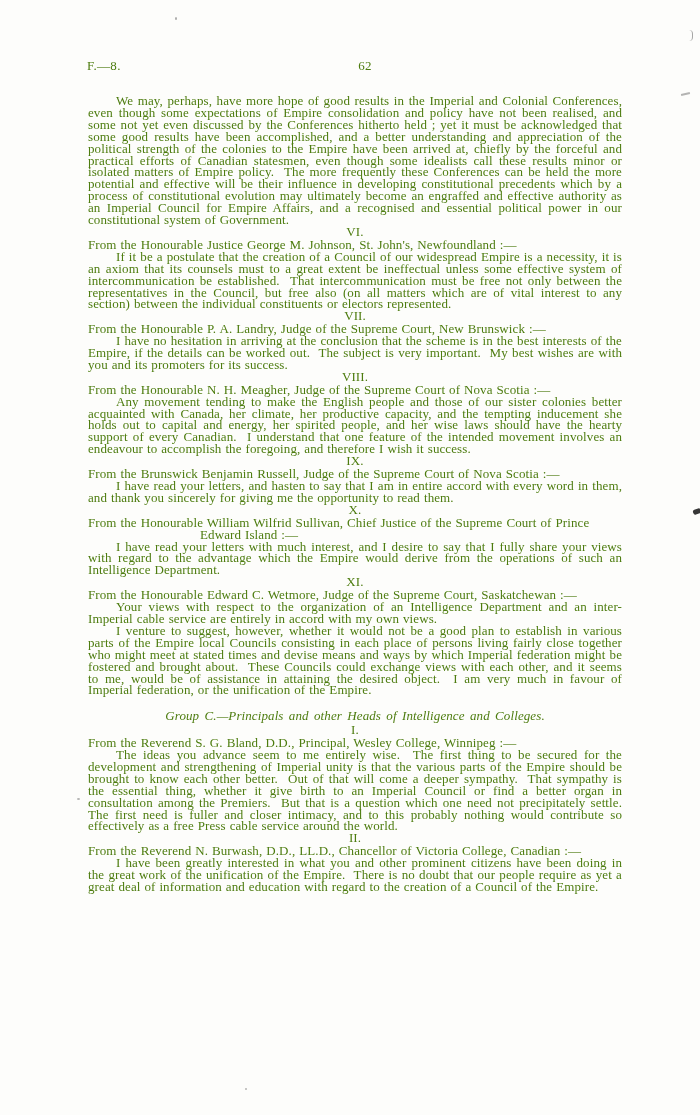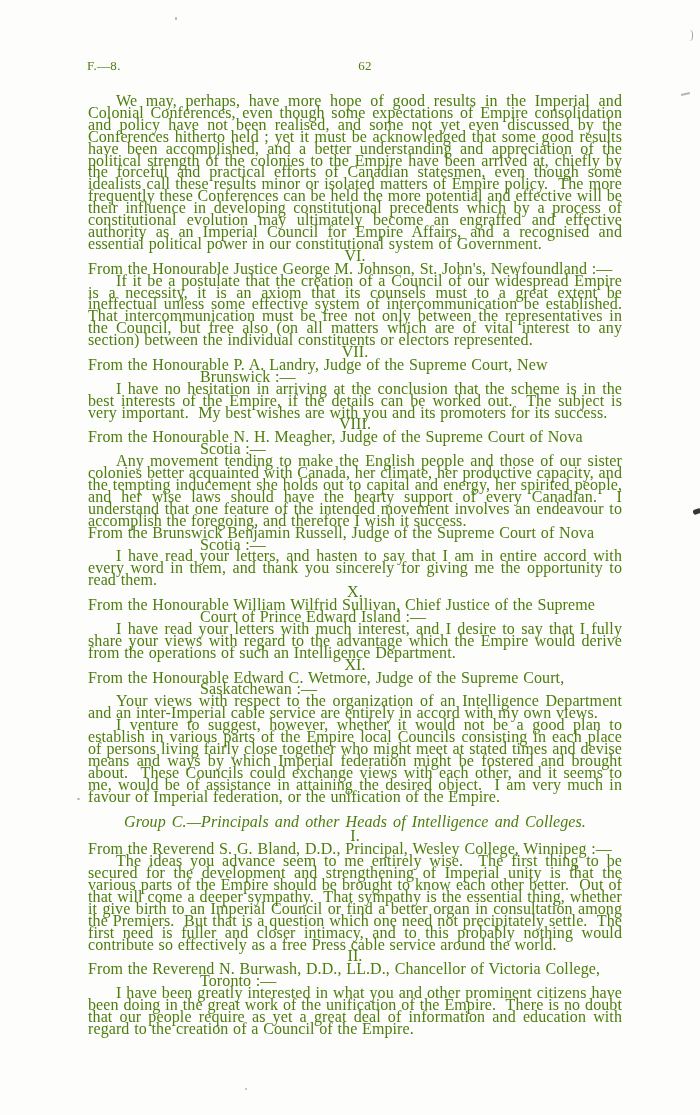--- a/index.html
+++ b/index.html
@@ -37,21 +37,21 @@
   .page-num {
     position: absolute;
     left: 0;
     right: 0;
     text-align: center;
     top: 0;
     padding-left: 20px;
   }
   p, .numeral, .group-heading {
     margin: 0;
-    font-size: 16px;
+    font-size: 13px;
     line-height: 11.9px;
     letter-spacing: 0.1px;
     word-spacing: 0.6px;
     font-family: Liberation Serif, serif;
   }
   p.body {
     text-align: justify;
     text-indent: 28px;
     white-space: pre-wrap;
   }
@@ -126,20 +126,21 @@
       <p class="body">I have no hesitation in arriving at the conclusion that the scheme is in the best interests of the Empire, if the details can be worked out.  The subject is very important.  My best wishes are with you and its promoters for its success.</p>
     </div>
 
     <div class="section">
       <div class="numeral">VIII.</div>
       <p class="from">From the Honourable N. H. Meagher, Judge of the Supreme Court of Nova Scotia :—</p>
       <p class="body">Any movement tending to make the English people and those of our sister colonies better acquainted with Canada, her climate, her productive capacity, and the tempting inducement she holds out to capital and energy, her spirited people, and her wise laws should have the hearty support of every Canadian.  I understand that one feature of the intended movement involves an endeavour to accomplish the foregoing, and therefore I wish it success.</p>
     </div>
 
     <div class="section">
+      <div class="numeral">IX.</div>
       <p class="from">From the Brunswick Benjamin Russell, Judge of the Supreme Court of Nova Scotia :—</p>
       <p class="body">I have read your letters, and hasten to say that I am in entire accord with every word in them, and thank you sincerely for giving me the opportunity to read them.</p>
     </div>
 
     <div class="section">
       <div class="numeral">X.</div>
       <p class="from">From the Honourable William Wilfrid Sullivan, Chief Justice of the Supreme Court of Prince Edward Island :—</p>
       <p class="body">I have read your letters with much interest, and I desire to say that I fully share your views with regard to the advantage which the Empire would derive from the operations of such an Intelligence Department.</p>
     </div>
 
@@ -153,18 +154,18 @@
     <div class="group-heading">Group C.—Principals and other Heads of Intelligence and Colleges.</div>
 
     <div class="section">
       <div class="numeral">I.</div>
       <p class="from">From the Reverend S. G. Bland, D.D., Principal, Wesley College, Winnipeg :—</p>
       <p class="body">The ideas you advance seem to me entirely wise.  The first thing to be secured for the development and strengthening of Imperial unity is that the various parts of the Empire should be brought to know each other better.  Out of that will come a deeper sympathy.  That sympathy is the essential thing, whether it give birth to an Imperial Council or find a better organ in consultation among the Premiers.  But that is a question which one need not precipitately settle.  The first need is fuller and closer intimacy, and to this probably nothing would contribute so effectively as a free Press cable service around the world.</p>
     </div>
 
     <div class="section">
       <div class="numeral">II.</div>
-      <p class="from">From the Reverend N. Burwash, D.D., LL.D., Chancellor of Victoria College, Toronto :—</p>
+      <p class="from">From the Reverend N. Burwash, D.D., LL.D., Chancellor of Victoria College, Canadian :—</p>
       <p class="body">I have been greatly interested in what you and other prominent citizens have been doing in the great work of the unification of the Empire.  There is no doubt that our people require as yet a great deal of information and education with regard to the creation of a Council of the Empire.</p>
     </div>
 
   </div>
 </div>
 
 </body></html>

